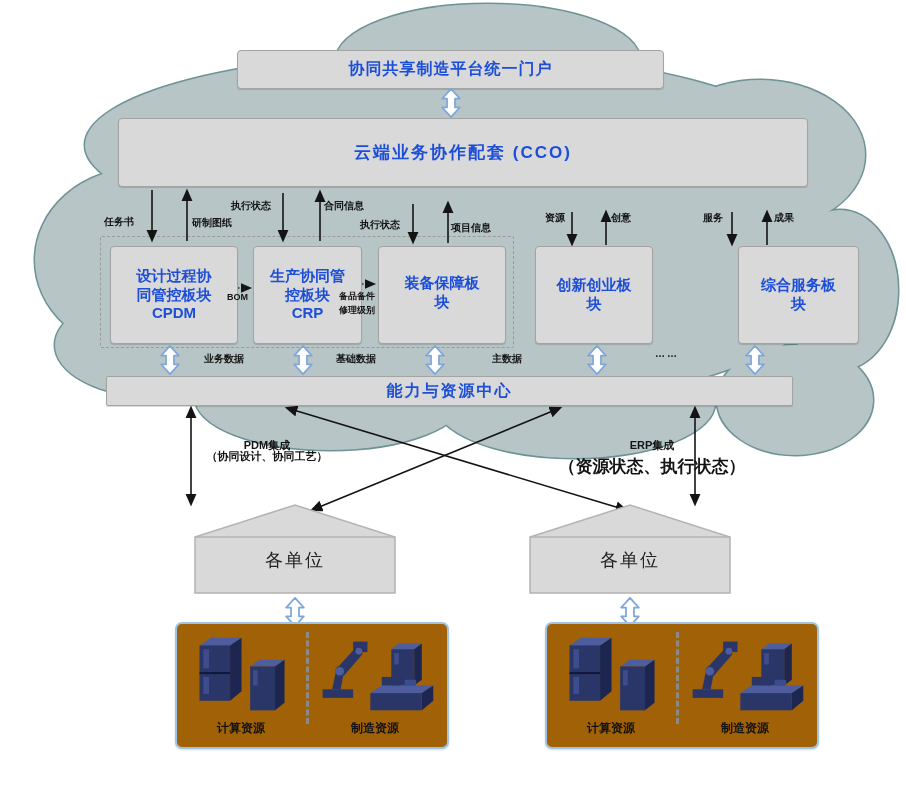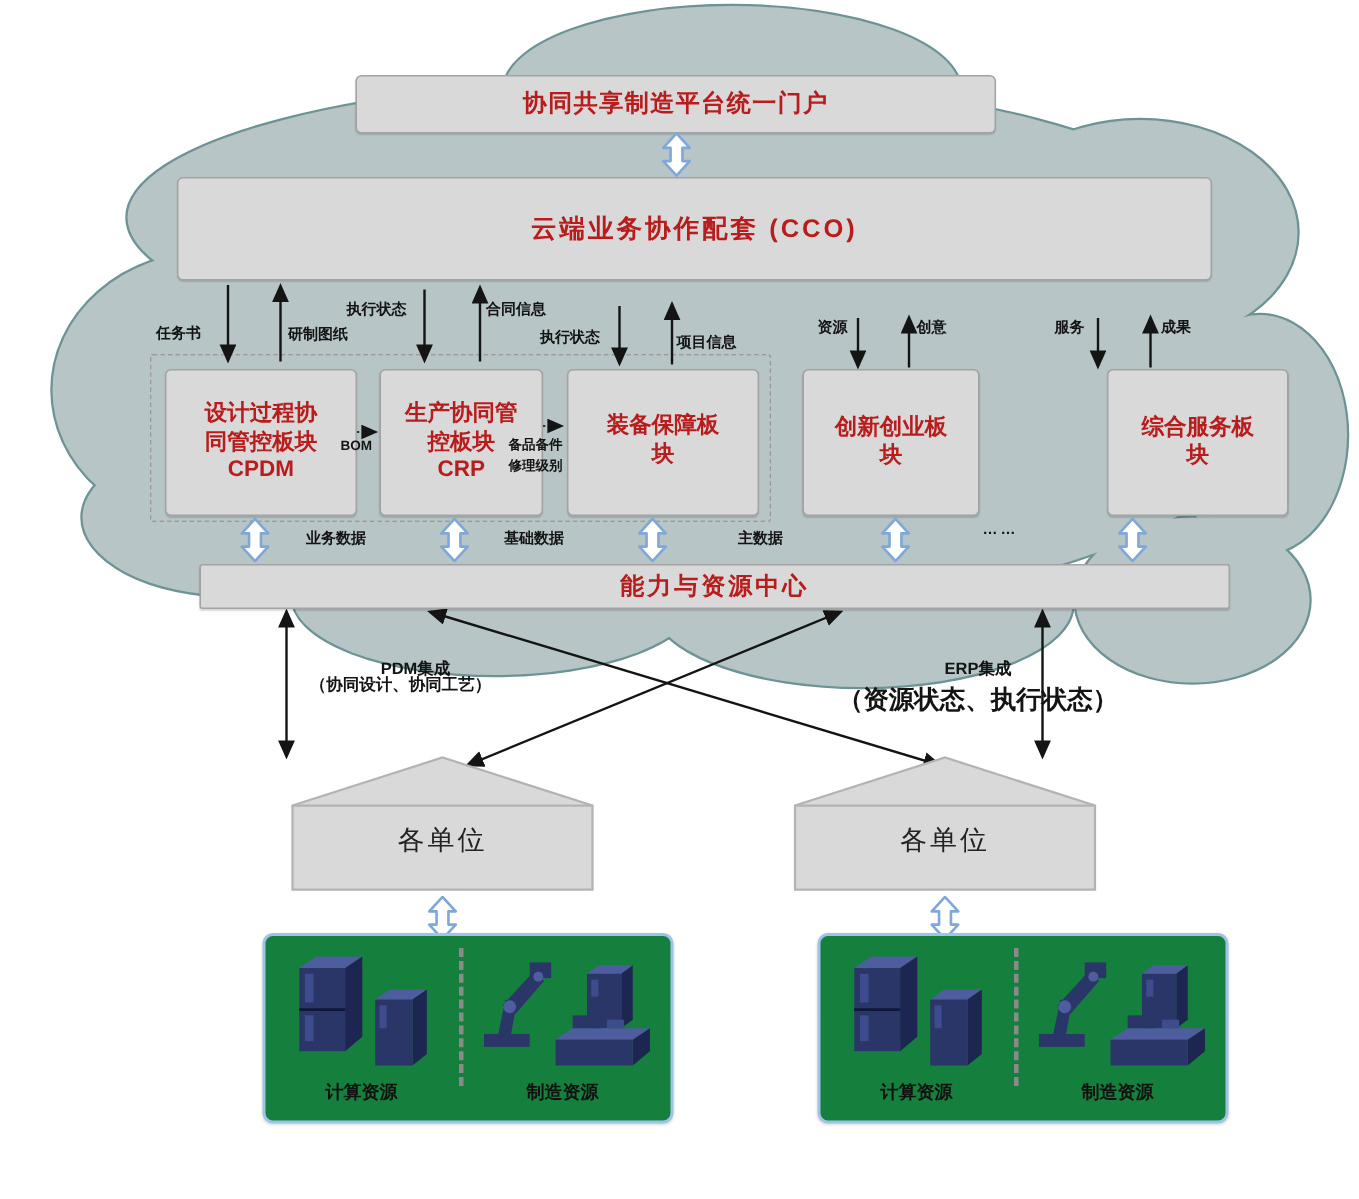--- a/index.html
+++ b/index.html
@@ -4,35 +4,35 @@
 <style>
   html,body{margin:0;padding:0;background:#ffffff;}
   body{font-family:"Liberation Sans","DejaVu Sans",sans-serif;}
   .canvas{position:relative;width:906px;height:799px;overflow:hidden;background:#fff;}
   .abs{position:absolute;}
   svg.layer{position:absolute;left:0;top:0;}
   
   .gbox{position:absolute;background:#d9d9d9;border:1.5px solid #a3a3a3;border-radius:4px;
         display:flex;align-items:center;justify-content:center;text-align:center;
         box-shadow:0 1px 1px rgba(0,0,0,0.15);}
-  .red{color:#b91c1c;font-weight:bold;}
+  .red{color:#1d4ed8;font-weight:bold;}
   .portal-box{left:237px;top:50px;width:425px;height:37px;font-size:16px;letter-spacing:1px;}
   .cco-box{left:118px;top:118px;width:688px;height:67px;font-size:17px;letter-spacing:2px;}
-  .cap-bar{left:133px;top:376px;width:685px;height:28px;font-size:16px;letter-spacing:2px;border-radius:2px;}
+  .cap-bar{left:106px;top:376px;width:685px;height:28px;font-size:16px;letter-spacing:2px;border-radius:2px;}
   .module{top:246px;height:92px;font-size:15px;line-height:1.25;padding:2px;}
   .module .mtxt{width:100%;}
   .dash-rect{left:100px;top:236px;width:412px;height:110px;border:1px dashed #9a9a9a;border-radius:2px;}
   
   .lbl{position:absolute;font-size:10px;font-weight:bold;color:#141414;white-space:nowrap;}
   .lbl.tiny{font-size:9px;}
   .ctr{transform:translateX(-50%);}
   .house-lbl{position:absolute;font-size:18px;color:#222;transform:translateX(-50%);letter-spacing:2px;}
   .dots{letter-spacing:2px;}
   
-  .rbox{position:absolute;top:622px;width:270px;height:123px;background:#15803d;
+  .rbox{position:absolute;top:622px;width:270px;height:123px;background:#a16207;
         border:2px solid #9dc3e6;border-radius:7px;box-shadow:0 1px 2px rgba(0,0,0,0.15);}
   .rbox .divider{position:absolute;left:129px;top:8px;height:92px;border-left:3px dashed #8a8a8a;}
   .rbox .rlabel{position:absolute;top:96px;width:120px;text-align:center;font-size:12px;font-weight:bold;color:#111;}
   .caption{position:absolute;left:0;top:758px;width:906px;text-align:center;
            font-size:17px;color:#848484;letter-spacing:1px;}
 </style>
 </head>
 <body>
 
 <div class="canvas">
@@ -206,21 +206,21 @@
 
   <div class="lbl tiny" style="left:227px;top:292px;">BOM</div>
   <div class="lbl tiny" style="left:339px;top:290px;">备品备件</div>
   <div class="lbl tiny" style="left:339px;top:304px;text-align:right;">修理级别</div>
 
   <div class="lbl" style="left:204px;top:352px;">业务数据</div>
   <div class="lbl" style="left:336px;top:352px;">基础数据</div>
   <div class="lbl" style="left:492px;top:352px;">主数据</div>
   <div class="lbl dots" style="left:655px;top:348px;">……</div>
 
-  <div class="lbl ctr" style="left:277px;top:438px;font-size:11px;">PDM集成</div>
+  <div class="lbl ctr" style="left:267px;top:438px;font-size:11px;">PDM集成</div>
   <div class="lbl ctr" style="left:267px;top:449px;font-size:11px;">（协同设计、协同工艺）</div>
   <div class="lbl ctr" style="left:652px;top:438px;font-size:11px;">ERP集成</div>
   <div class="lbl ctr" style="left:652px;top:455px;font-size:17px;">（资源状态、执行状态）</div>
 
   <div class="house-lbl" style="left:295px;top:548px;">各单位</div>
   <div class="house-lbl" style="left:630px;top:548px;">各单位</div>
 
   <svg class="abs" style="left:440px;top:88px;" width="22" height="30">
       <use href="#dbl"></use>
     </svg>

